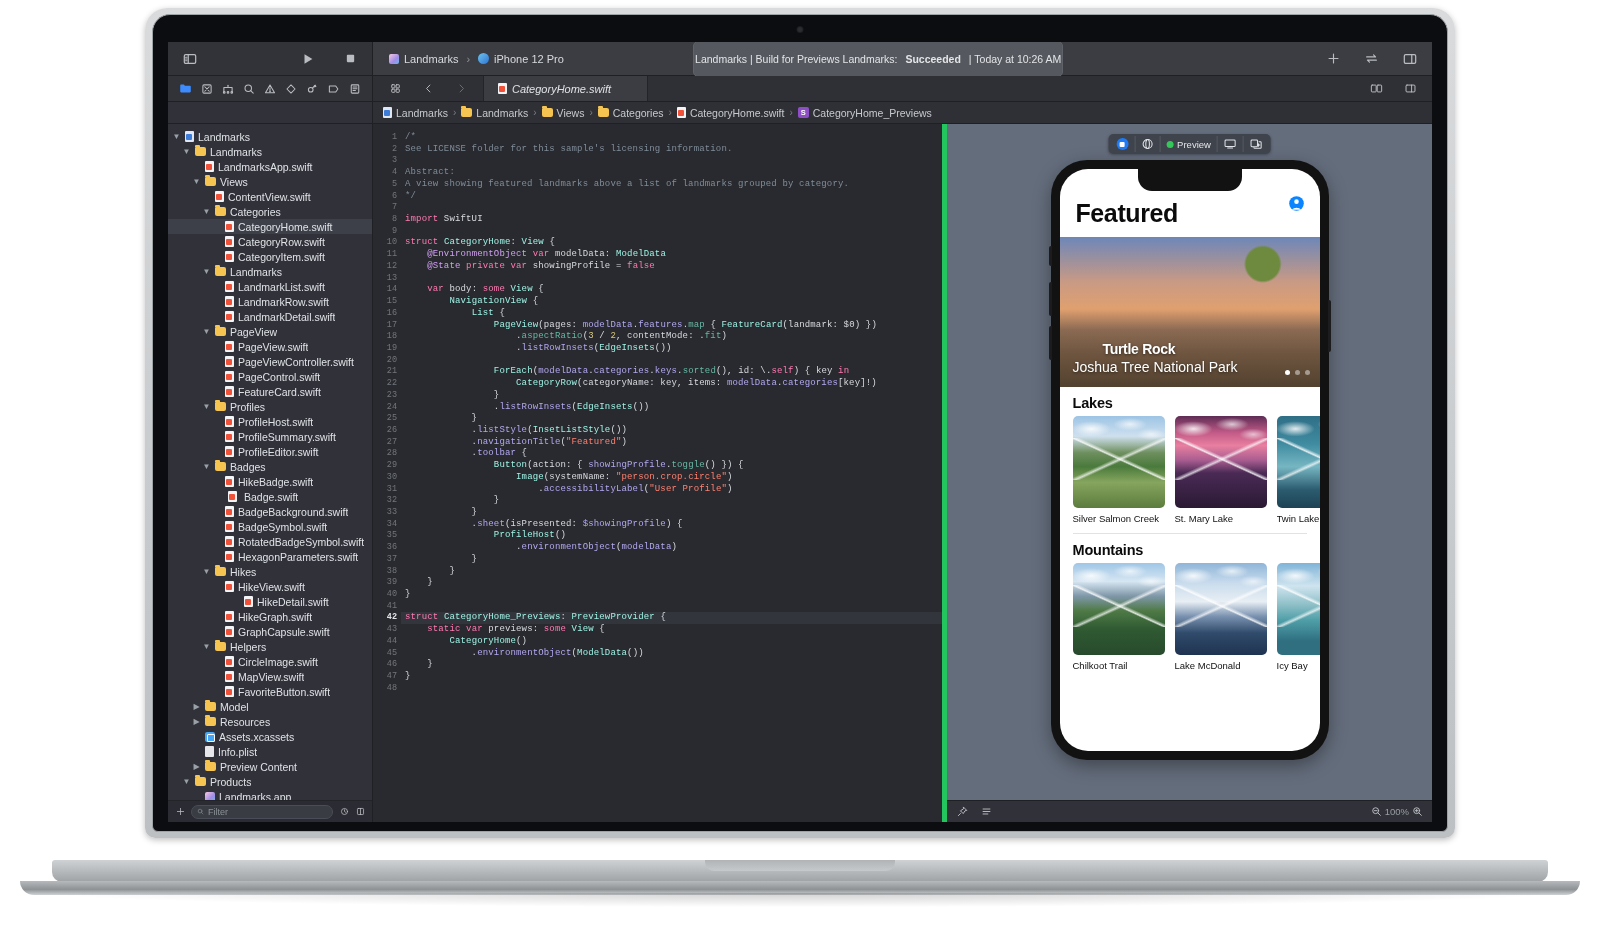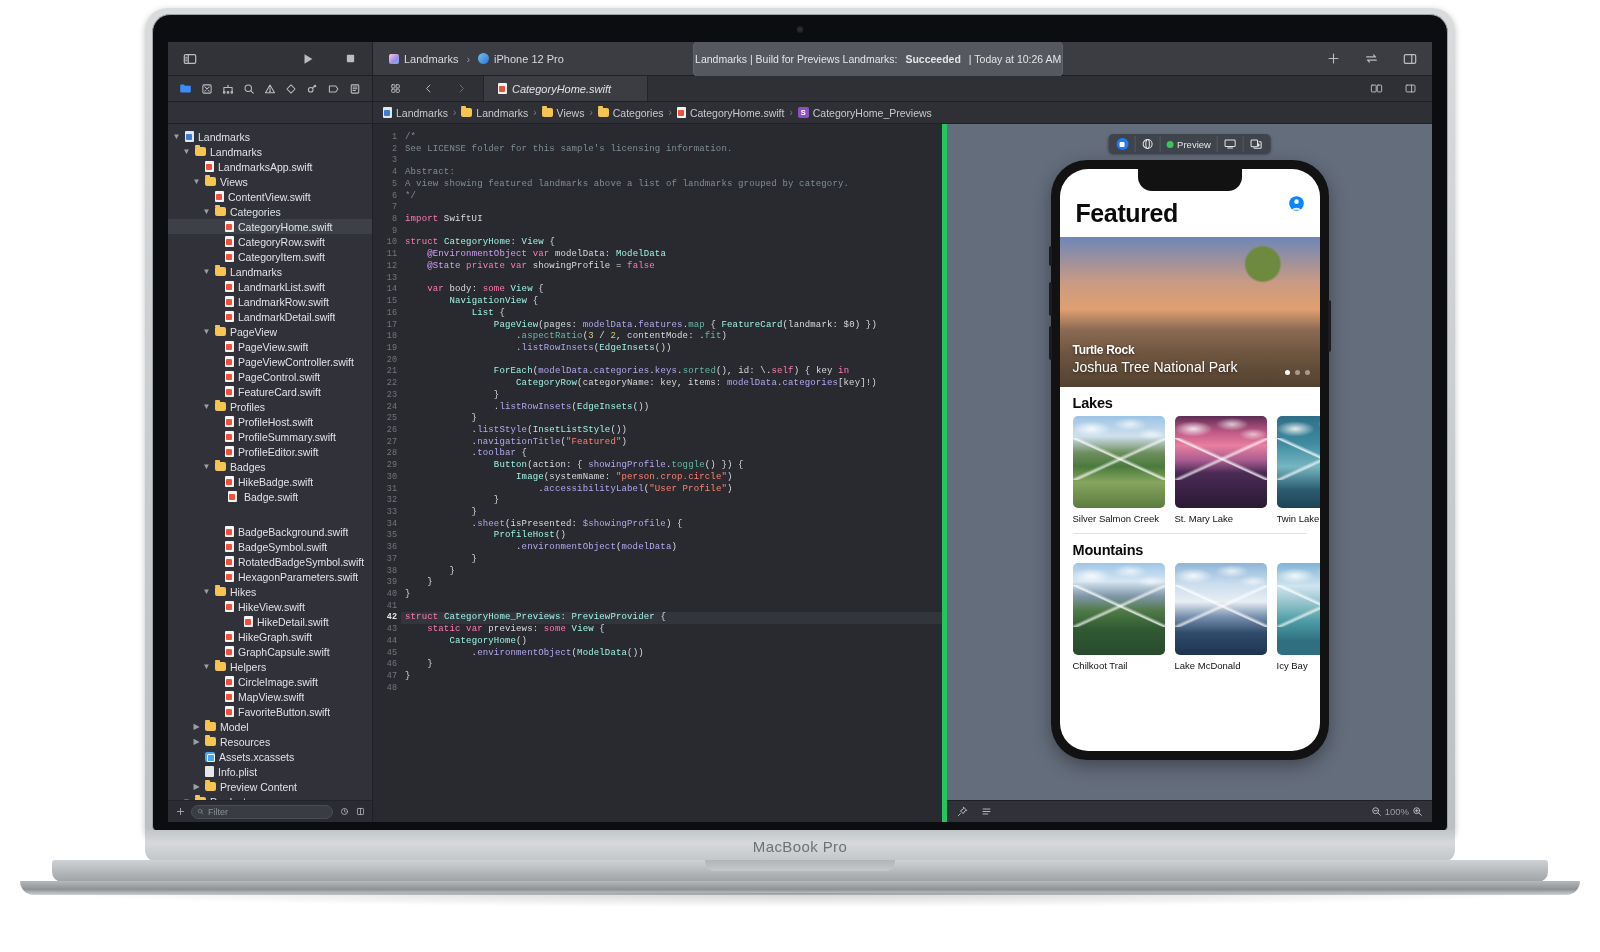--- a/index.html
+++ b/index.html
@@ -219,21 +219,21 @@
   .app-nav { padding:30px 16px 0 16px; position:relative; }
   .app-title { font-size:25px; font-weight:bold; color:#0b0b0b;
                letter-spacing:-.4px; }
   .avatar-icon { position:absolute; right:15px; top:26px; width:17px;
                  height:17px; }
 
   .hero { position:relative; width:100%; height:150px; margin-top:9px; }
   .hero-img { position:absolute; inset:0; overflow:hidden; }
   .hero-text { position:absolute; left:13px; bottom:12px; color:#fff;
                text-shadow:0 1px 3px rgba(0,0,0,.55); }
-  .hero-title { font-size:12px; font-weight:bold; letter-spacing:-.3px; }
+  .hero-title { font-size:14px; font-weight:bold; letter-spacing:-.3px;margin-left:30px; }
   .hero-sub { font-size:14px; margin-top:2px; }
   .page-dots { position:absolute; right:10px; bottom:12px; display:flex;
                gap:5px; }
   .pdot { width:5px; height:5px; border-radius:50%;
           background:rgba(255,255,255,.45); }
   .pdot.on { background:#fff; }
 
   .section { padding:8px 0 0 0; }
   .sec-title { font-size:14.5px; font-weight:600; color:#0b0b0b;
                padding:0 13px 5px 13px; letter-spacing:-.2px; }
@@ -659,21 +659,21 @@
               <div class="trow" style="padding-left: 44px;">
                 <span class="disc empty"></span>
                 <span class="swiftfile"></span>
                 <span class="tlabel">HikeBadge.swift</span>
               </div>
               <div class="trow" style="padding-left: 44px; gap: 7px;">
                 <span class="disc empty"></span>
                 <span class="swiftfile"></span>
                 <span class="tlabel">Badge.swift</span>
               </div>
-              <div class="trow" style="padding-left: 44px; margin-top: 20px;">
+              <div class="trow" style="padding-left: 44px;">
                 <span class="disc empty"></span>
                 <span class="swiftfile"></span>
                 <span class="tlabel">BadgeBackground.swift</span>
               </div>
               <div class="trow" style="padding-left: 44px;">
                 <span class="disc empty"></span>
                 <span class="swiftfile"></span>
                 <span class="tlabel">BadgeSymbol.swift</span>
               </div>
               <div class="trow" style="padding-left: 44px;">
@@ -1008,21 +1008,18 @@
                   </svg>
             </span>
           </span>
         </div>
       </div>
 
     </div>
    </div>
   </div>
 
-  <div class="mb-chinbar">
-    <span class="mb-logo">MacBook Pro</span>
-  </div>
   <div class="mb-base"></div>
   <div class="mb-notch"></div>
   <div class="mb-base2"></div>
   <div class="mb-shadow"></div>
 
 </div>
 
 </body></html>

